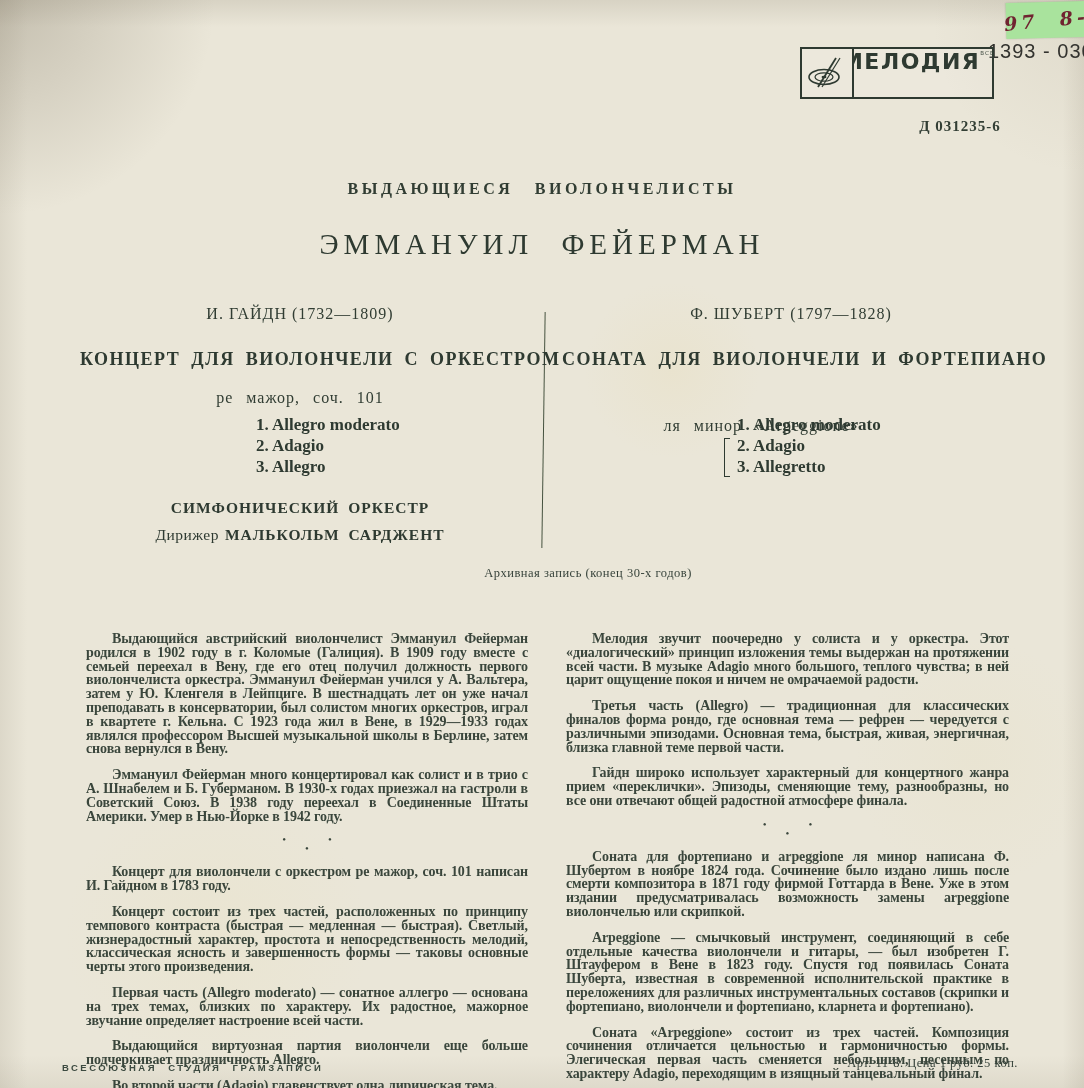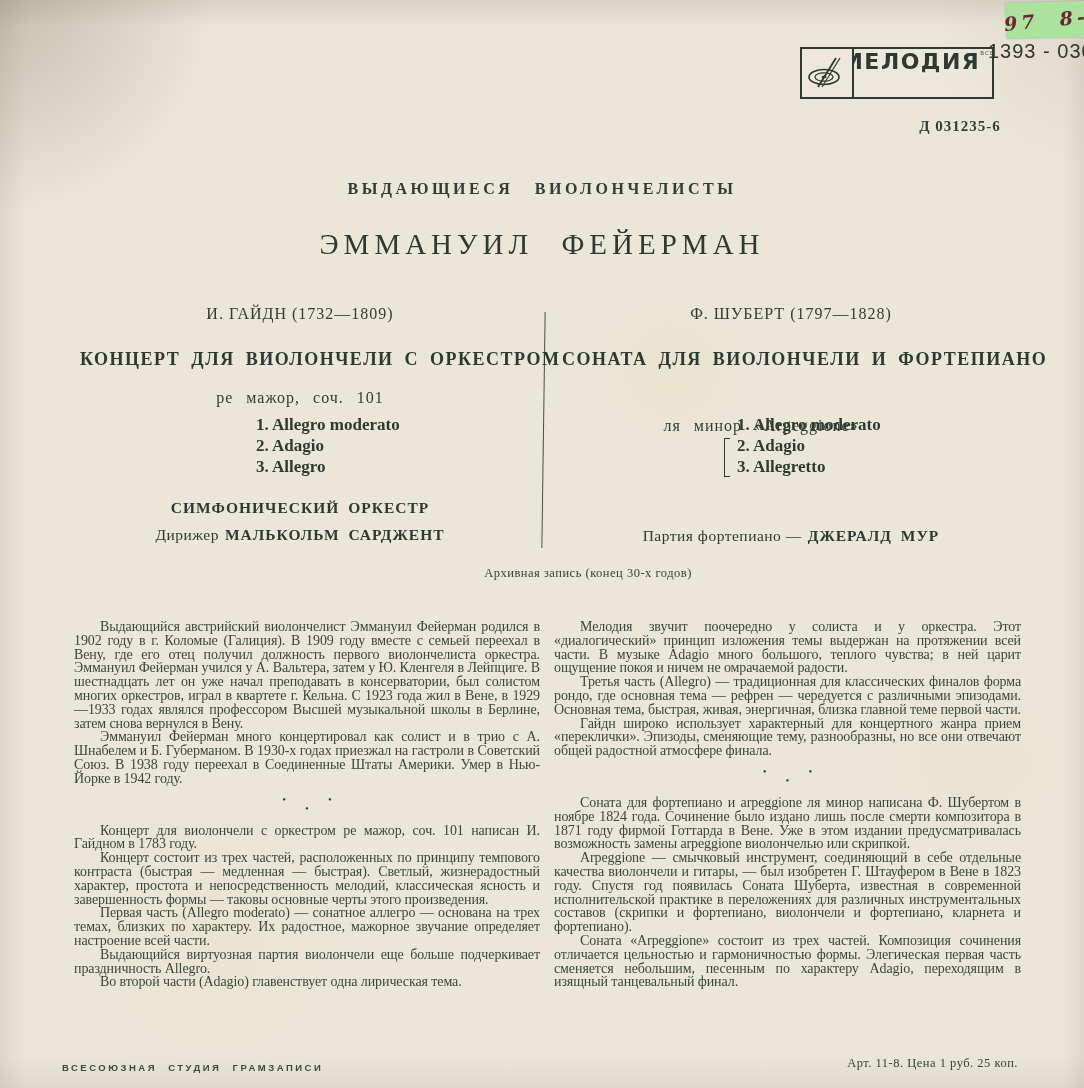--- a/index.html
+++ b/index.html
@@ -79,22 +79,22 @@
   .performers{position:absolute;text-align:center;font-size:15.5px;line-height:27px;color:#2e3a31;}
   .perf-bold{font-weight:bold;letter-spacing:1px;word-spacing:4px;}
   .perf-label{letter-spacing:0.5px;margin-right:6px;}
   .archive{
     position:absolute;left:0;top:566px;width:1084px;text-align:center;
     font-size:12.5px;letter-spacing:0.5px;color:#36423a;margin-left:46px;
   }
   
   .notes{position:absolute;top:620px;width:466px;}
   .notes p{
-    margin:0;text-align:justify;text-indent:26px;
-    font-size:14px;line-height:13.8px;letter-spacing:-0.1px;color:#3a463c;
+    margin:12px;text-align:justify;text-indent:26px;
+    font-size:14px;line-height:13.8px;letter-spacing:-0.1px;color:#3a463c;font-weight:bold;
   }
   .dots{display:flex;flex-direction:column;align-items:center;margin:9px 0 11px;line-height:9px;}
   .dots .dotrow{display:flex;gap:42px;}
   .dots span{font-size:11px;color:#3a463c;}
   
   .studio{
     position:absolute;left:62px;top:1062px;
     font-family:"Liberation Sans","DejaVu Sans",sans-serif;
     font-size:9.5px;font-weight:bold;letter-spacing:2.5px;word-spacing:6px;color:#3c4a40;
   }
@@ -156,25 +156,20 @@
   <div class="wcol worktitle" style="left:562px;top:349px;width:458px;">СОНАТА ДЛЯ ВИОЛОНЧЕЛИ И ФОРТЕПИАНО</div>
   <div class="wcol subtitle" style="left:532px;top:389px;width:458px;margin-top:28px;">ля минор «Arpeggione»</div>
   <div class="movements" style="left:737px;top:414px;">
     <div>1. Allegro moderato</div>
     <div class="braced">
       <div class="bracket"></div>
       <div>2. Adagio</div>
       <div>3. Allegretto</div>
     </div>
   </div>
-  <div class="performers" style="left:562px;top:522px;width:458px;">
-    <div>
-      <span class="perf-label">Партия фортепиано —</span><span class="perf-bold">ДЖЕРАЛД МУР</span>
-    </div>
-  </div>
 
   <div class="archive">Архивная запись (конец 30-х годов)</div>
 
   <div class="notes" style="left:74px;">
     <p>Выдающийся австрийский виолончелист Эммануил Фейерман родился в 1902 году в г. Коломые (Галиция). В 1909 году вместе с семьей переехал в Вену, где его отец получил должность первого виолончелиста оркестра. Эммануил Фейерман учился у А. Вальтера, затем у Ю. Кленгеля в Лейпциге. В шестнадцать лет он уже начал преподавать в консерватории, был солистом многих оркестров, играл в квартете г. Кельна. С 1923 года жил в Вене, в 1929—1933 годах являлся профессором Высшей музыкальной школы в Берлине, затем снова вернулся в Вену.</p>
     <p>Эммануил Фейерман много концертировал как солист и в трио с А. Шнабелем и Б. Губерманом. В 1930-х годах приезжал на гастроли в Советский Союз. В 1938 году переехал в Соединенные Штаты Америки. Умер в Нью-Йорке в 1942 году.</p>
     <div class="dots">
       <div class="dotrow">
           <span>•</span>
           <span>•</span>

